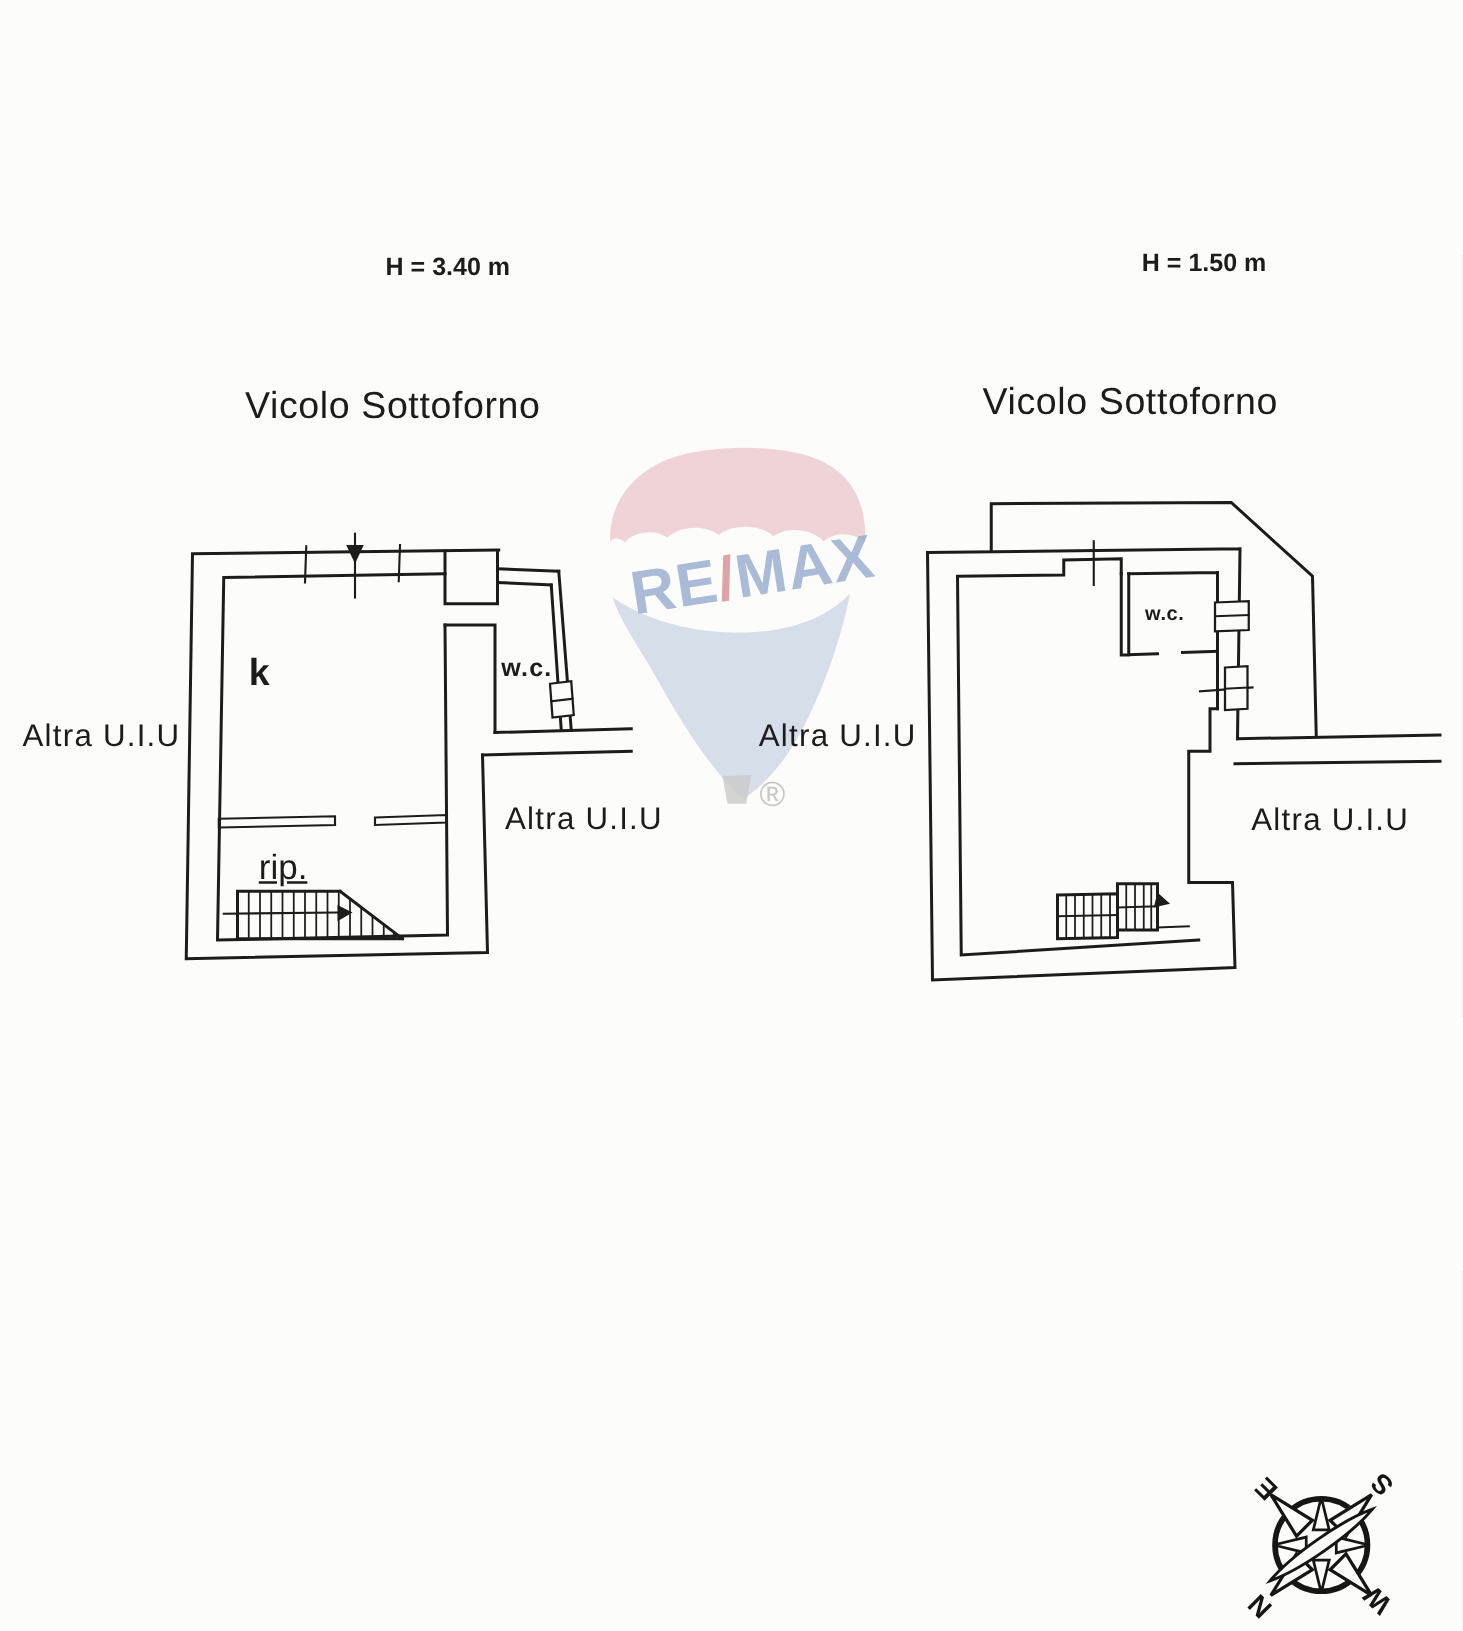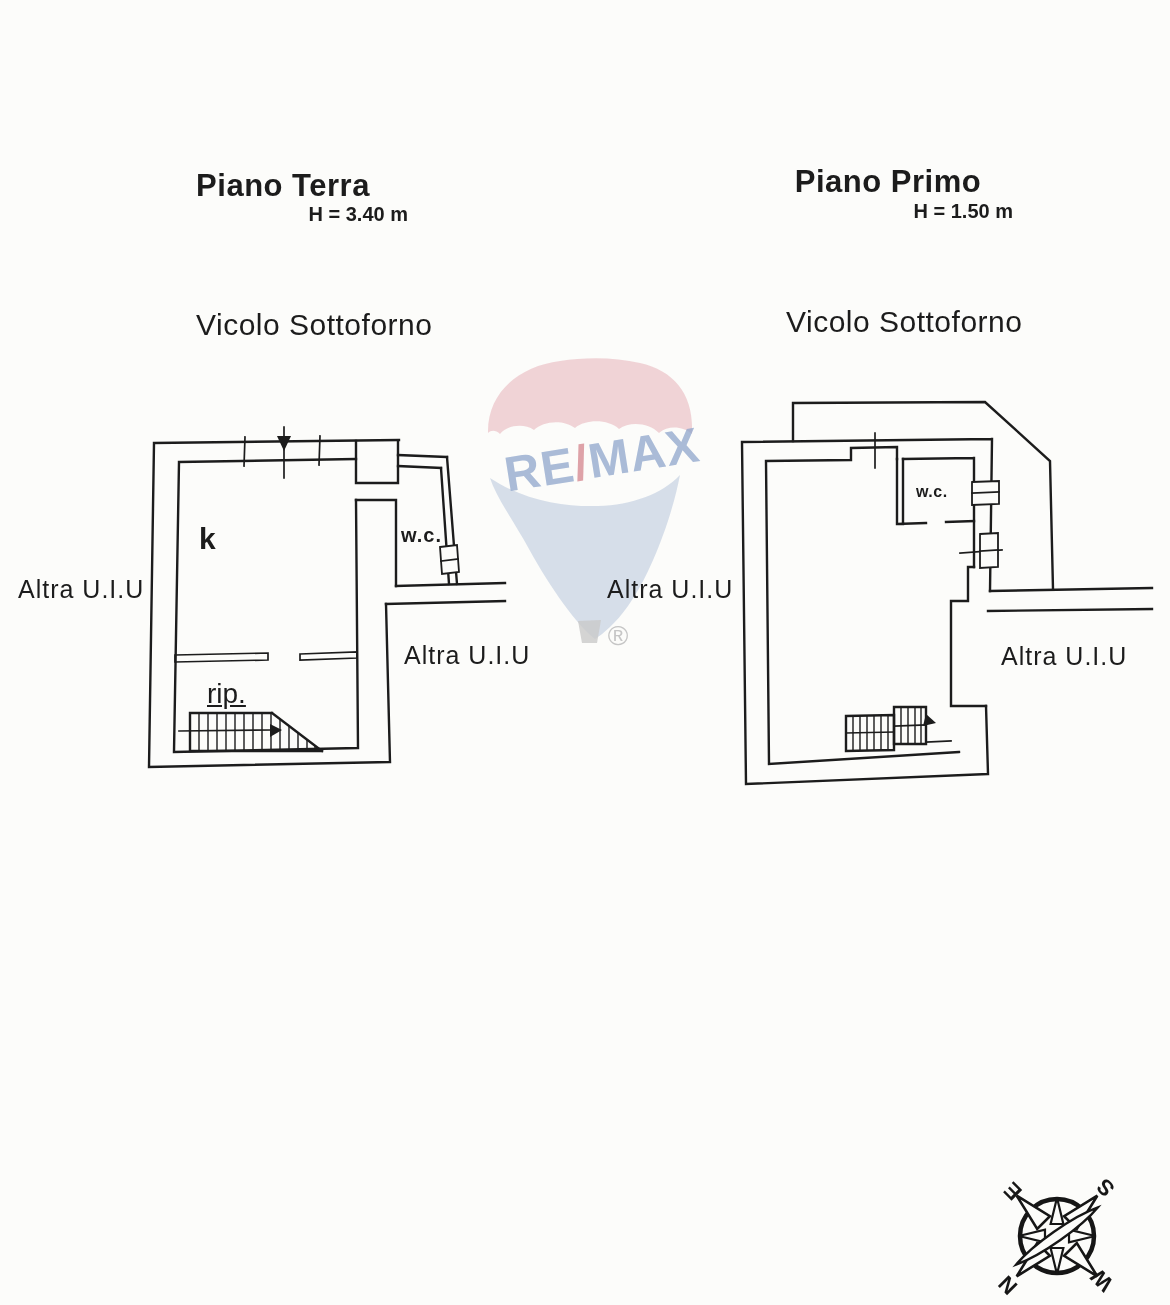--- a/index.html
+++ b/index.html
@@ -130,23 +130,21 @@
       <path class="rose" stroke-width="2.6" d="M57,0 L19,-9 L19,9 Z"></path>
       <path class="rose" stroke-width="2.6" d="M-57,0 L-19,-9 L-19,9 Z"></path>
       <path class="rose" stroke-width="2.4" transform="rotate(10)" d="M0,-50 C7,-25 7,25 0,50 C-7,25 -7,-25 0,-50 Z"></path>
       <text x="0" y="-62" font-size="22" text-anchor="middle" fill="#161616">N</text>
       <text x="0" y="76" font-size="22" text-anchor="middle" fill="#161616">S</text>
       <text x="63" y="8" font-size="22" text-anchor="middle" fill="#161616">E</text>
       <text x="-63" y="8" font-size="22" text-anchor="middle" fill="#161616">W</text>
     </g>
   </svg>
 
-  <div class="lbl title" style="left:158px;top:169px;">Piano Terra</div>
   <div class="lbl subtitle" style="left:158px;top:203px;">H = 3.40 m</div>
-  <div class="lbl title" style="left:763px;top:165px;">Piano Primo</div>
   <div class="lbl subtitle" style="left:763px;top:200px;">H = 1.50 m</div>
 
   <div class="lbl street" style="left:196px;top:308px;">Vicolo Sottoforno</div>
   <div class="lbl street" style="left:786px;top:305px;">Vicolo Sottoforno</div>
 
   <div class="lbl room-k" style="left:199px;top:522px;">k</div>
   <div class="lbl room-wc-t" style="left:401px;top:524px;">w.c.</div>
   <div class="lbl room-rip" style="left:207px;top:679px;">rip.</div>
   <div class="lbl room-wc-p" style="left:916px;top:483px;">w.c.</div>
 

